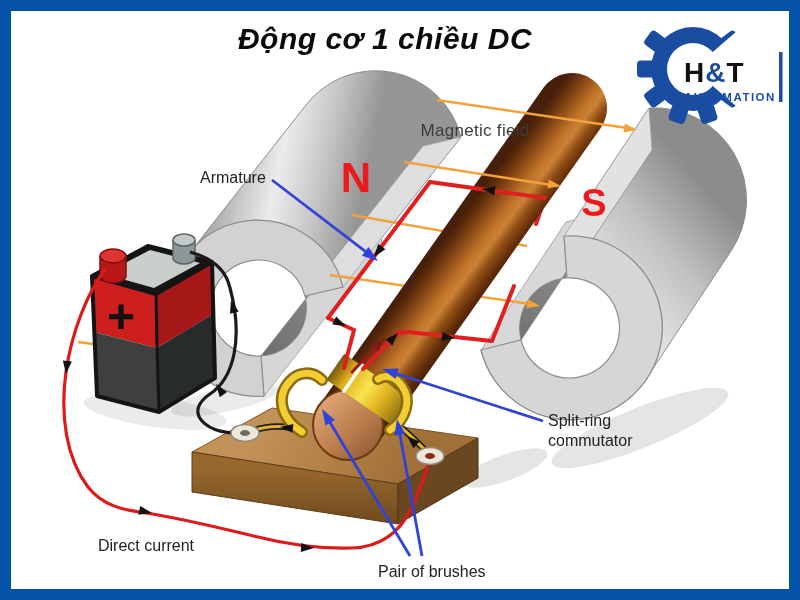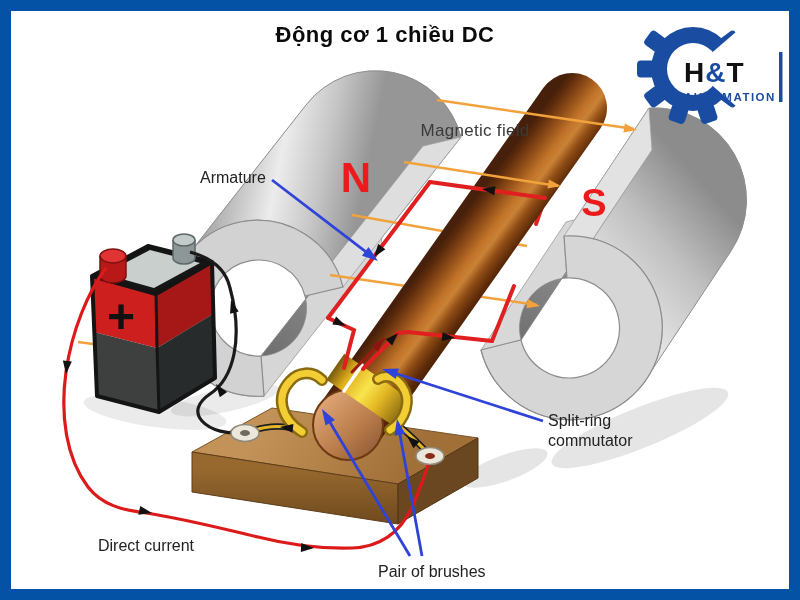--- a/index.html
+++ b/index.html
@@ -1,21 +1,21 @@
 <!DOCTYPE html>
 <html><head>
 <meta charset="utf-8">
 <style>
   html,body{margin:0;padding:0;width:800px;height:600px;overflow:hidden;background:#fff;
     font-family:"Liberation Sans","DejaVu Sans",sans-serif;}
   .stage{position:relative;width:800px;height:600px;background:#ffffff;}
   .frame{position:absolute;inset:0;border:11px solid #0452a5;box-sizing:border-box;
     pointer-events:none;z-index:40;}
   .title{position:absolute;left:0;top:22px;width:770px;text-align:center;z-index:20;
-    font-size:22px;font-weight:bold;color:#0b0b0b;letter-spacing:.5px;}
+    font-size:30px;font-weight:bold;color:#0b0b0b;letter-spacing:.5px;font-style:italic;}
   .diagram-svg{position:absolute;left:0;top:0;z-index:10;}
   .logo-svg{position:absolute;left:630px;top:12px;z-index:30;}
   text{font-family:"Liberation Sans","DejaVu Sans",sans-serif;}
   .lbl{font-size:16px;fill:#222222;}
   .lbl-field{font-size:17px;fill:#3a3a3a;}
   .pole{font-weight:bold;fill:#ed1a1d;}
 </style>
 </head>
 <body>
 

